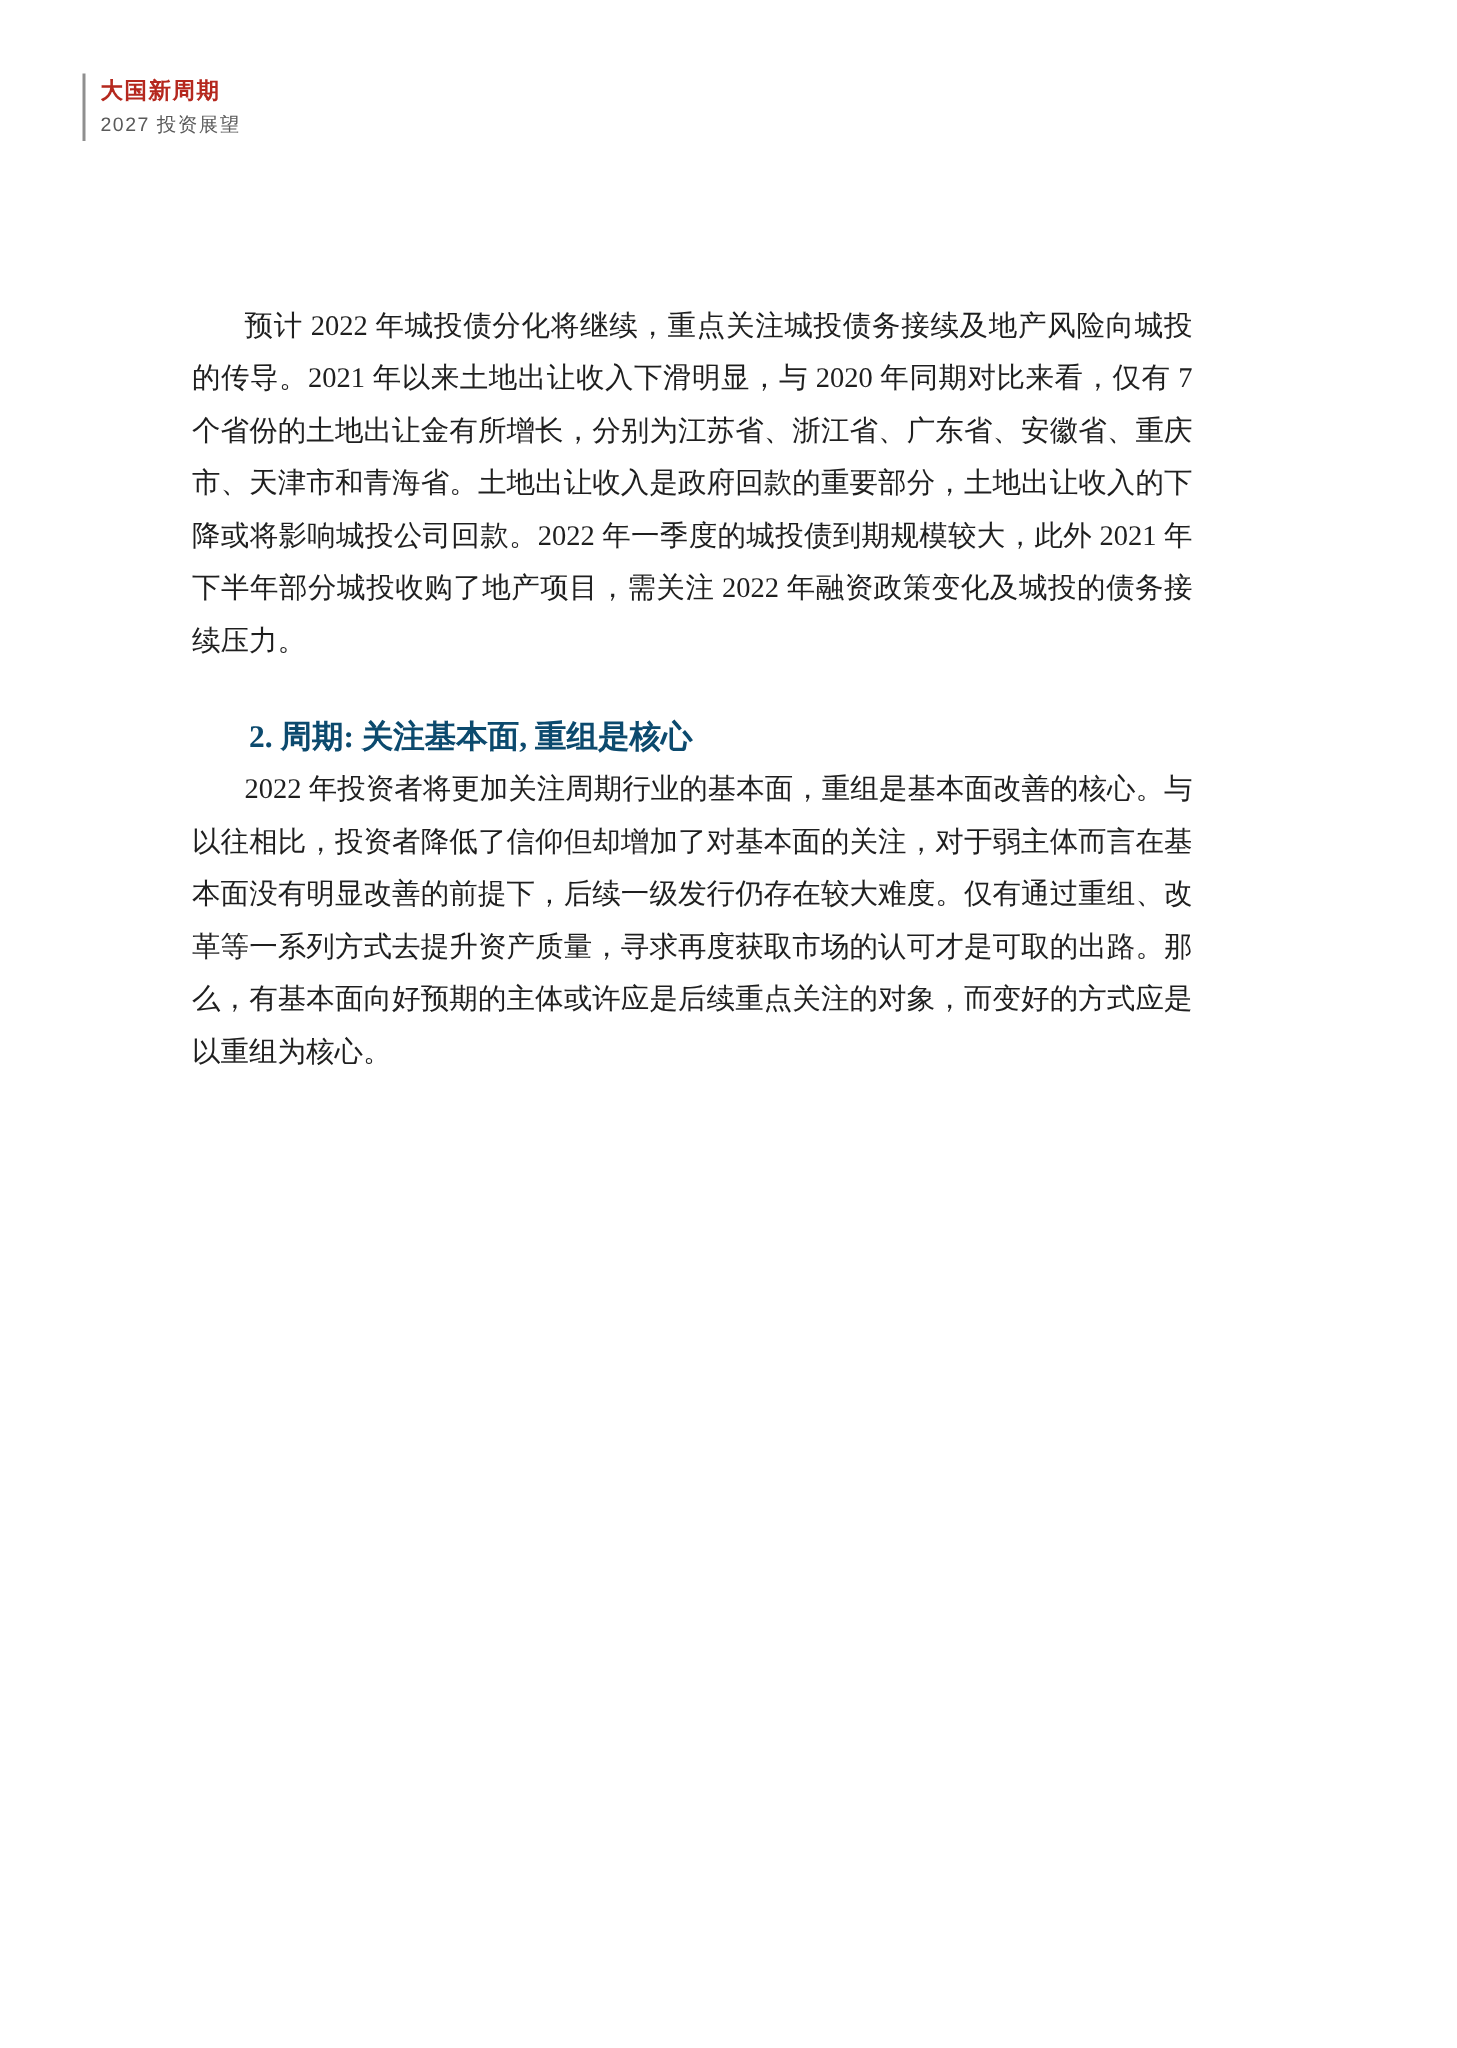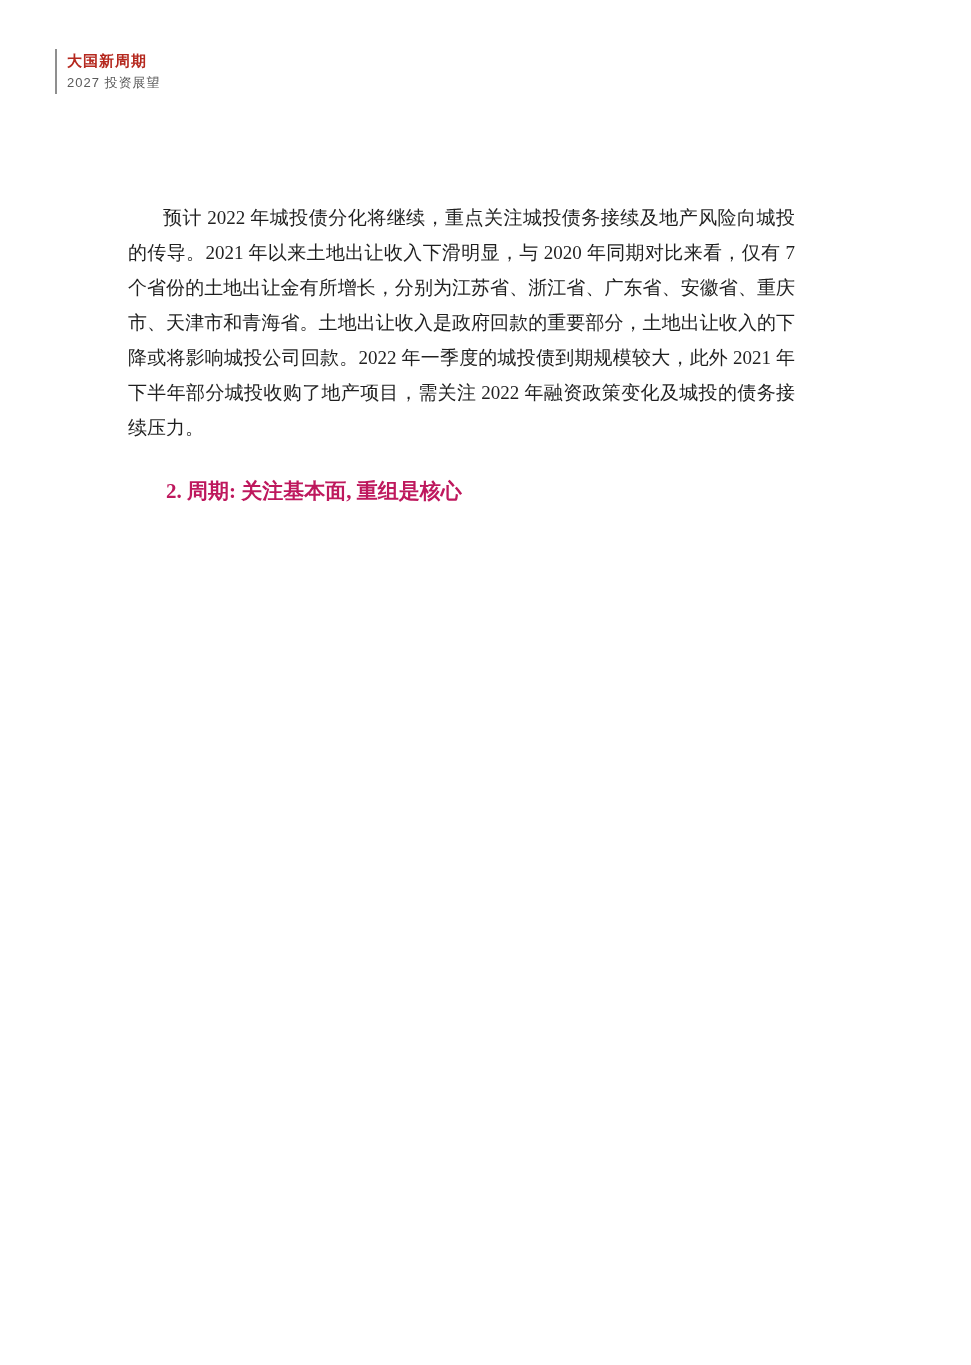--- a/index.html
+++ b/index.html
@@ -49,21 +49,21 @@
     line-height: 35px;
     text-align: justify;
     color: #1f1f1f;
   }
   .content p { text-indent: 35px; }
   .content p.lead { text-indent: 0; }
   .content h2 {
     font-size: 21px;
     line-height: 35px;
     font-weight: bold;
-    color: #be185d;
+    color: #0c4a6e;
     text-align: left;
     padding-left: 38px;
     margin-top: 29px;
   }
 
   
   .footer {
     position: absolute;
     left: 33px;
     top: 1320px;
@@ -94,20 +94,21 @@
 
   <div class="header">
     <div class="brand">大国新周期</div>
     <div class="subtitle">2027 投资展望</div>
   </div>
 
   <div class="content">
     <p>预计 2022 年城投债分化将继续，重点关注城投债务接续及地产风险向城投的传导。2021 年以来土地出让收入下滑明显，与 2020 年同期对比来看，仅有 7 个省份的土地出让金有所增长，分别为江苏省、浙江省、广东省、安徽省、重庆市、天津市和青海省。土地出让收入是政府回款的重要部分，土地出让收入的下降或将影响城投公司回款。2022 年一季度的城投债到期规模较大，此外 2021 年下半年部分城投收购了地产项目，需关注 2022 年融资政策变化及城投的债务接续压力。</p>
 
     <h2>2. 周期: 关注基本面, 重组是核心</h2>
+    <p>2022 年投资者将更加关注周期行业的基本面，重组是基本面改善的核心。与以往相比，投资者降低了信仰但却增加了对基本面的关注，对于弱主体而言在基本面没有明显改善的前提下，后续一级发行仍存在较大难度。仅有通过重组、改革等一系列方式去提升资产质量，寻求再度获取市场的认可才是可取的出路。那么，有基本面向好预期的主体或许应是后续重点关注的对象，而变好的方式应是以重组为核心。</p>
 
   </div>
 
   <div class="footer">
     <span class="pageno">38</span>
     <span class="sep"></span>
     <span class="disclaimer">后续一级发行仍存在较大难度</span>
   </div>
 
 </div>

